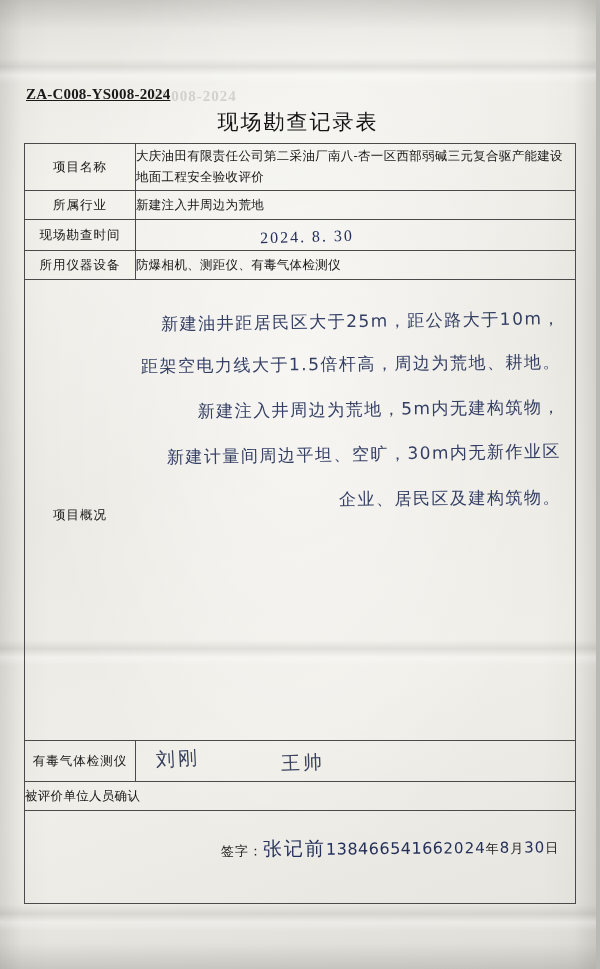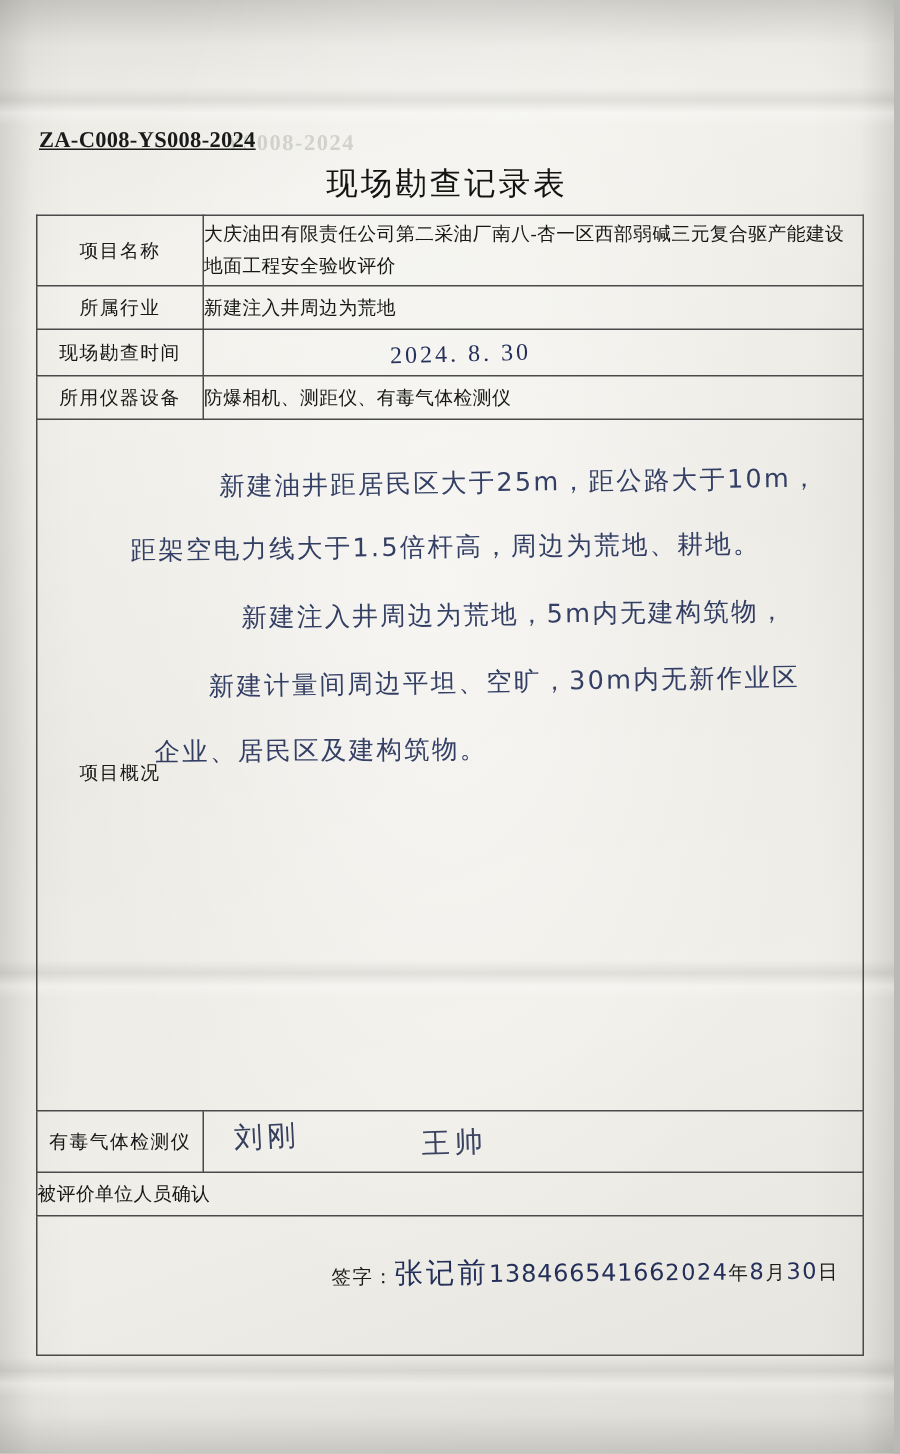--- a/index.html
+++ b/index.html
@@ -128,20 +128,21 @@
     letter-spacing: 2px;
     transform: rotate(-1.5deg);
     color: #24305a;
   }
   .time-cell { position: relative; }
 
   .hw-body {
     position: absolute;
     left: 12px; right: 0; top: 26px;
     padding: 0 14px;
+    text-align: right;
   }
   .hw-line {
     font-family: "DejaVu Sans", sans-serif;
     color: #243059;
     font-size: 17px;
     letter-spacing: 1.5px;
     white-space: nowrap;
     opacity: 0.92;
   }
   .l1 { margin-left: 95px;  transform: rotate(-0.8deg); margin-top: 4px; }

